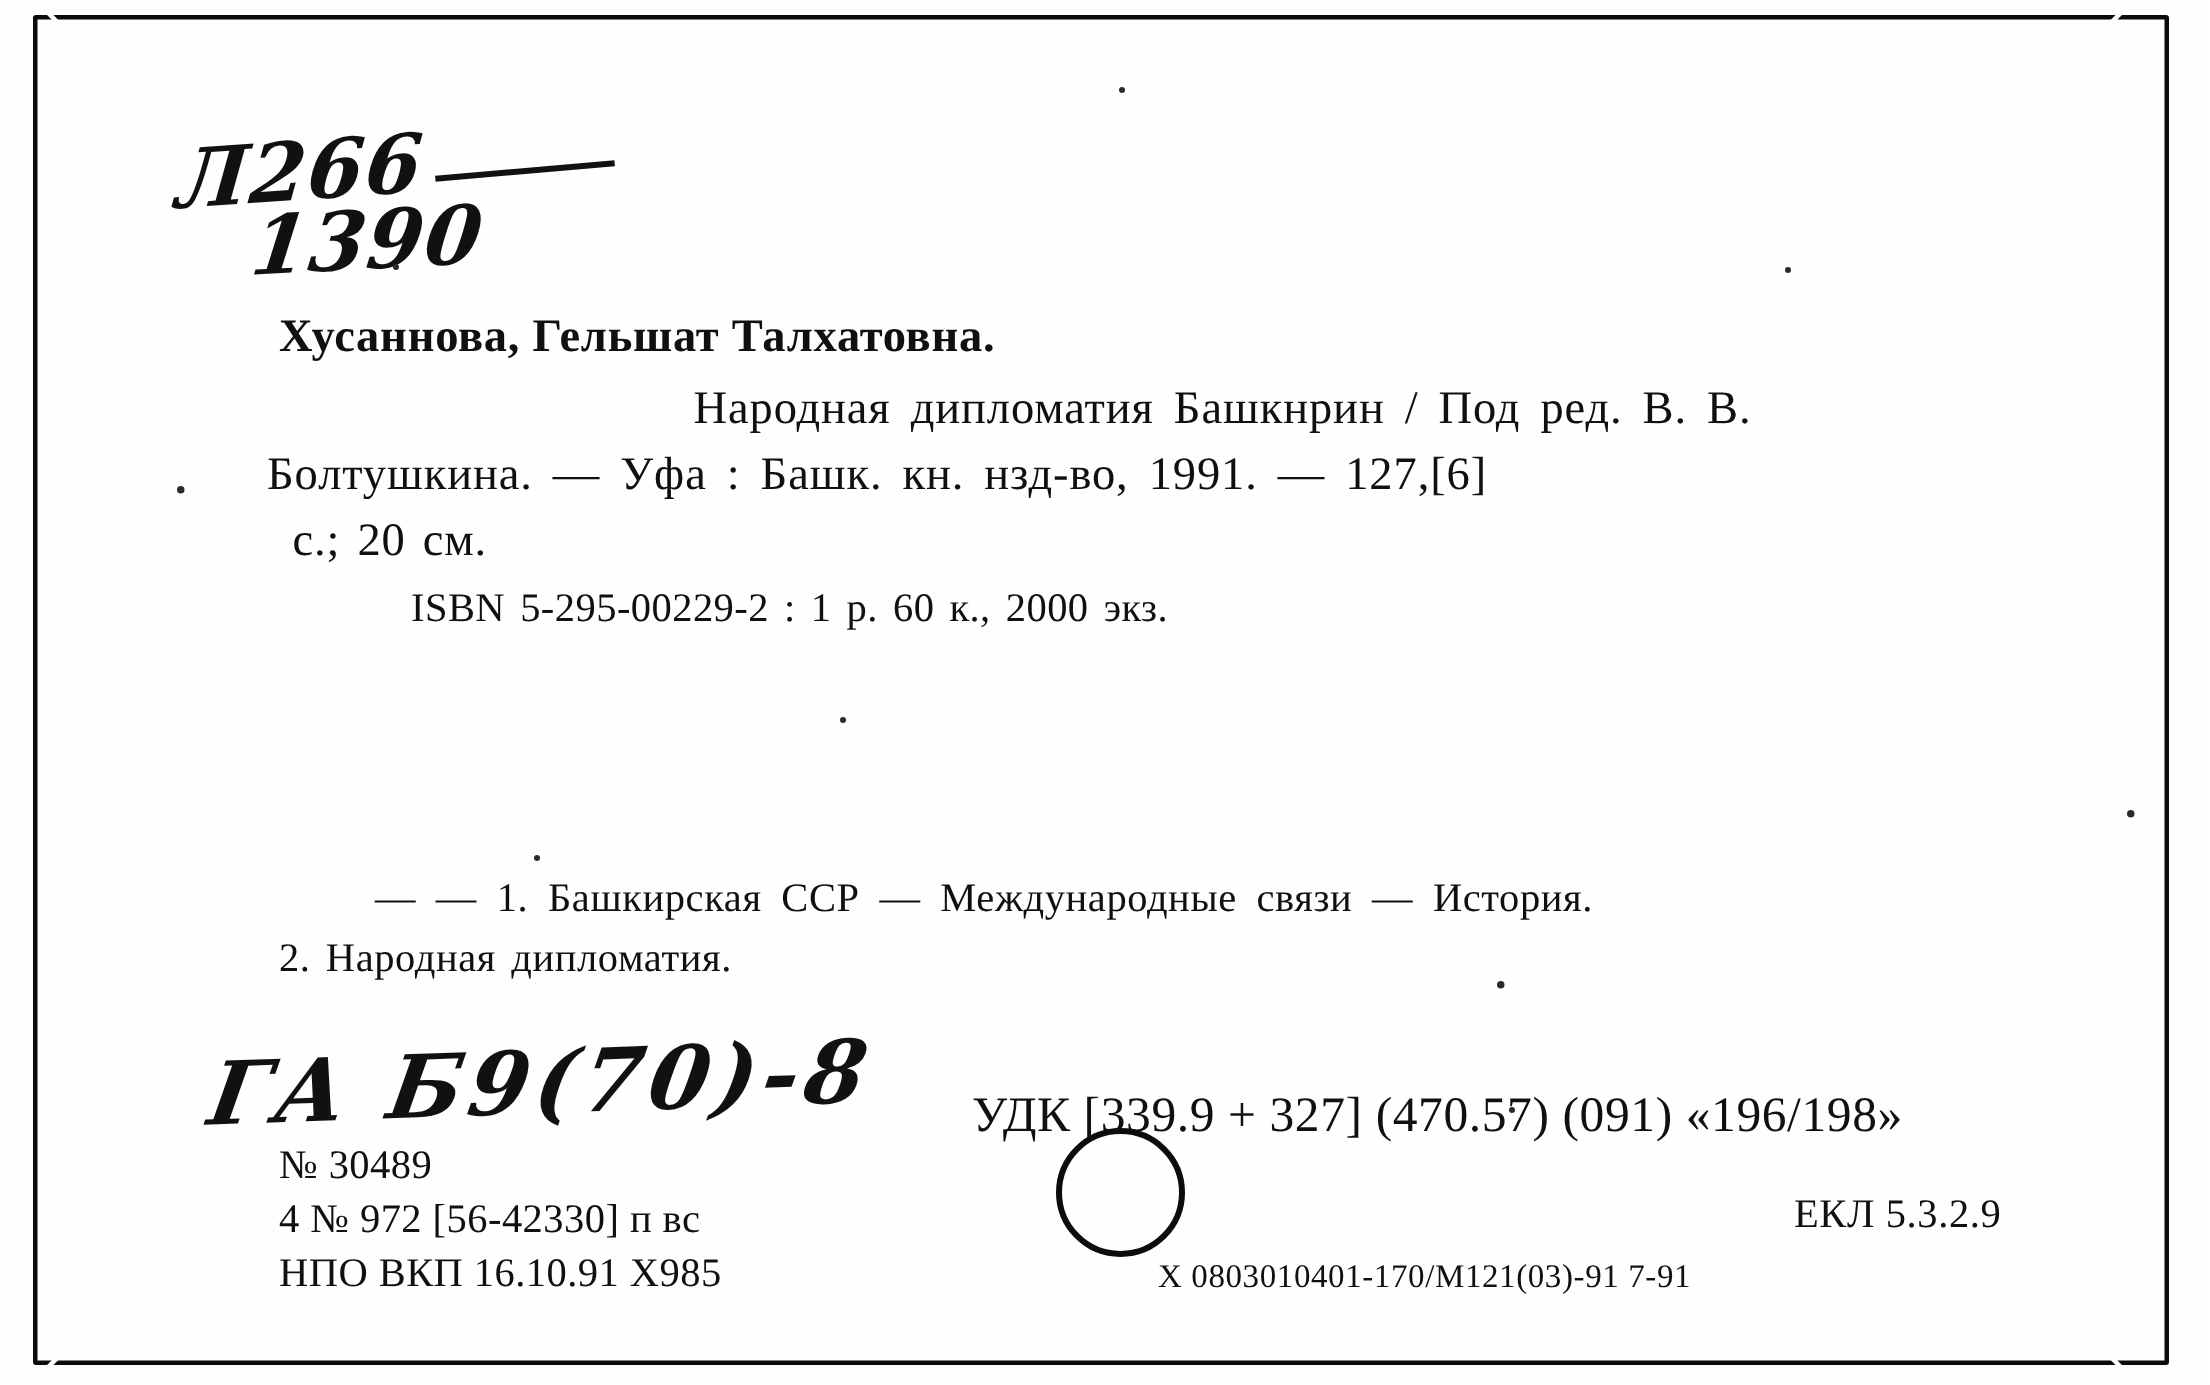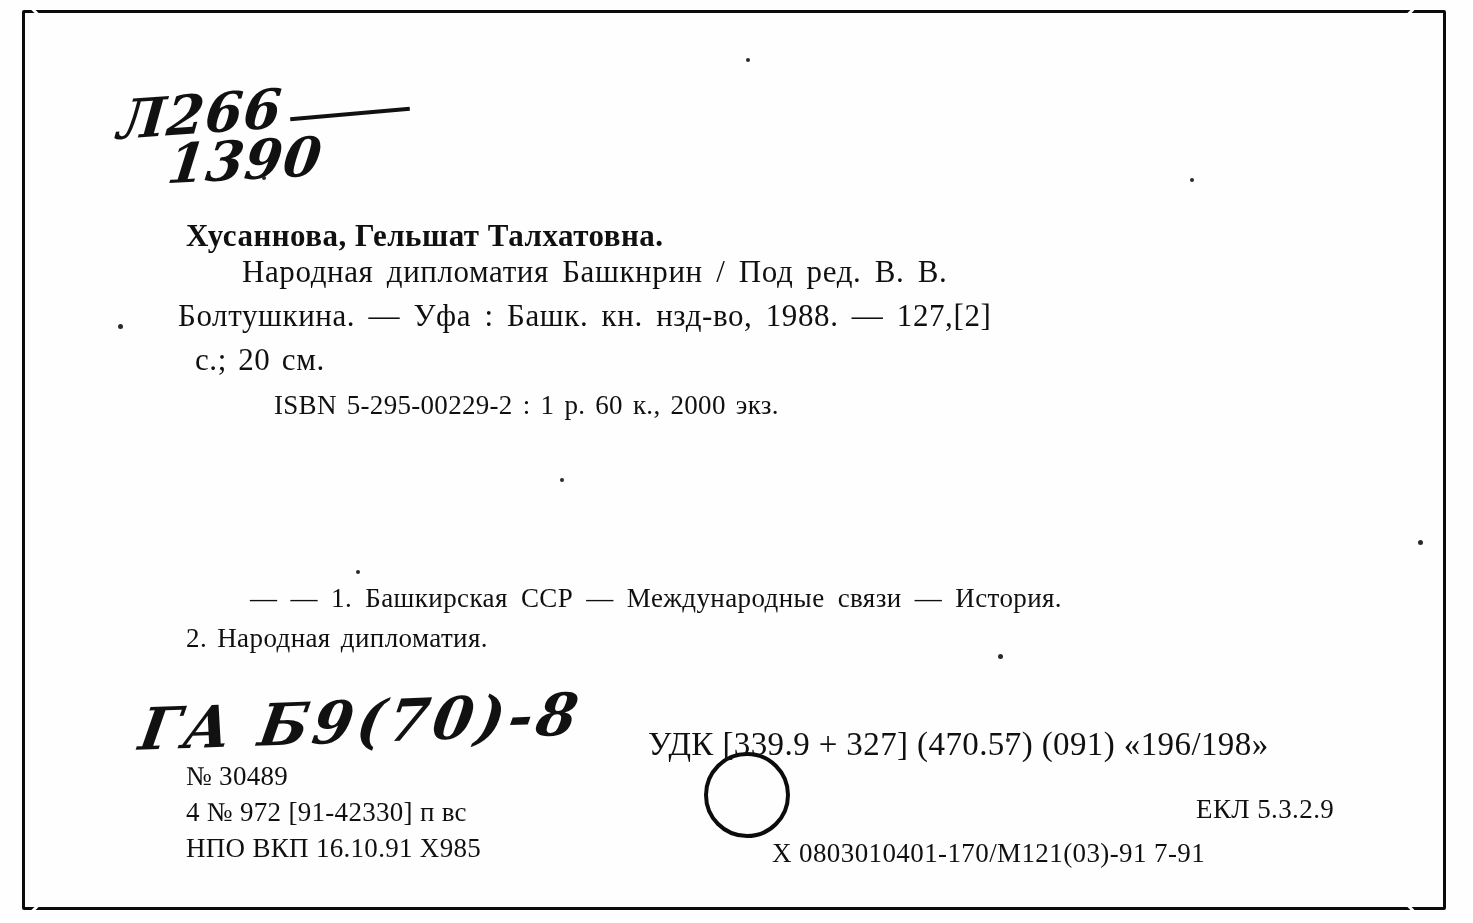--- a/index.html
+++ b/index.html
@@ -78,32 +78,31 @@
   .typed {
     position: absolute;
     white-space: pre;
   }
   #author {
     left: 186px;
     top: 206px;
     font-size: 31px;
     font-weight: 700;
     letter-spacing: 0.5px;
-    margin-top: 12px;
   }
   #title-block {
     left: 178px;
     top: 250px;
     font-size: 31px;
     line-height: 44px;
     letter-spacing: 0.6px;
     width: 1210px;
     white-space: normal;
   }
-  #title-line1 { display: block; text-indent: 64px; word-spacing: 5px; }
+  #title-line1 { display: block; text-indent: 64px; word-spacing: 5px; text-align: center; }
   #title-line2 { display: block; word-spacing: 5px; }
   #title-line3 { display: block; word-spacing: 3px; margin-left: 17px; }
 
   #isbn {
     left: 274px;
     top: 390px;
     font-size: 27px;
     letter-spacing: 0.3px;
     word-spacing: 3px;
   }
@@ -146,21 +145,21 @@
     top: 794px;
     font-size: 27px;
     letter-spacing: 0.4px;
     white-space: nowrap;
     text-align: center;
   }
   #barcode-line {
     position: absolute;
     left: 772px;
     top: 838px;
-    font-size: 27px;
+    font-size: 22px;
     letter-spacing: 0.4px;
     white-space: nowrap;
   }
 
   
   #stamp-circle {
     position: absolute;
     left: 704px;
     top: 752px;
     width: 86px;
@@ -189,36 +188,36 @@
   <div class="corner-nick" style="left:1398px;top:907px; transform:rotate(45deg);"></div>
 
   <div class="handwritten" id="call-num-top">Л266</div>
   <div id="call-num-rule"></div>
   <div class="handwritten" id="call-num-bottom">1390</div>
 
   <div class="typed" id="author">Хусаннова, Гельшат Талхатовна.</div>
 
   <div class="typed" id="title-block">
     <span id="title-line1">Народная дипломатия Башкнрин / Под ред. В. В.</span>
-    <span id="title-line2">Болтушкина. — Уфа : Башк. кн. нзд-во, 1988. — 127,[2]</span>
+    <span id="title-line2">Болтушкина. — Уфа : Башк. кн. нзд-во, 1991. — 127,[6]</span>
     <span id="title-line3">с.; 20 см.</span>
   </div>
 
   <div class="typed" id="isbn">ISBN 5-295-00229-2 : 1 р. 60 к., 2000 экз.</div>
 
   <div class="typed" id="subjects">
     <span id="subj-line1">— — 1. Башкирская ССР — Международные связи — История.</span>
     <span id="subj-line2">2. Народная дипломатия.</span>
   </div>
 
   <div class="handwritten" id="shelf-mark">ГА Б9(70)-8</div>
 
   <div class="footer-left">
     <span>№ 30489</span>
-    <span>4 № 972 [91-42330] п вс</span>
+    <span>4 № 972 [56-42330] п вс</span>
     <span>НПО ВКП 16.10.91 Х985</span>
   </div>
 
   <div id="stamp-circle"></div>
 
   <div id="udk">УДК [339.9 + 327] (470.57) (091) «196/198»</div>
   <div id="ekl">ЕКЛ 5.3.2.9</div>
   <div id="barcode-line">X 0803010401-170/М121(03)-91 7-91</div>
 
   <div class="speck" style="left:118px; top:324px; width:5px; height:5px;"></div>

